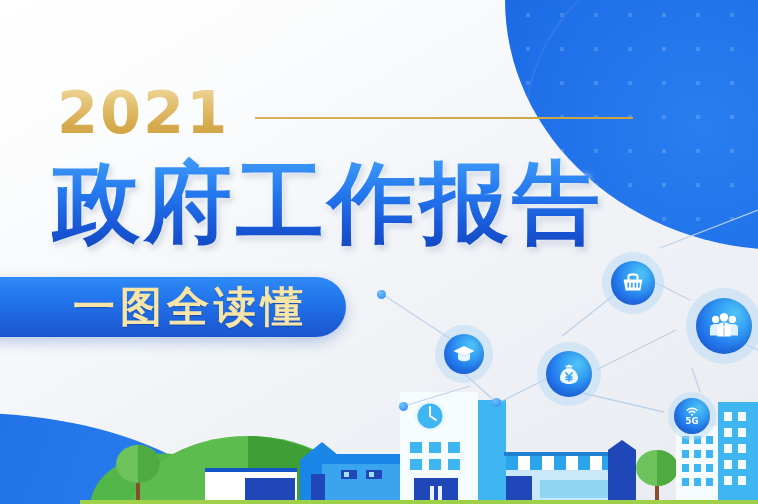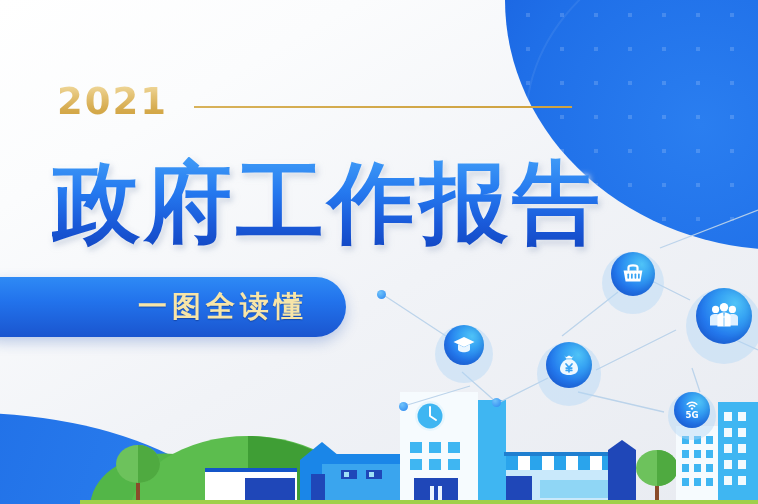--- a/index.html
+++ b/index.html
@@ -78,21 +78,21 @@
   
   .year-row {
     position: absolute;
     left: 57px;
     top: 83px;
     display: flex;
     align-items: center;
     gap: 26px;
   }
   .year {
-    font-size: 37px;
+    font-size: 59px;
     font-weight: bold;
     letter-spacing: 2px;
     line-height: 1;
     background: linear-gradient(180deg, #f2dca2 0%, #e3c173 35%, #d6ab4e 70%, #cfa23f 100%);
     -webkit-background-clip: text;
     background-clip: text;
     color: transparent;
     font-family: "DejaVu Sans", "Liberation Sans", sans-serif;
   }
   .gold-rule {
@@ -130,35 +130,36 @@
     border-radius: 30px;
     background: linear-gradient(180deg, #2e8af5 0%, #2273ec 40%, #1a55cf 100%);
     box-shadow: 0 5px 14px rgba(30,80,180,0.28);
     display: flex;
     align-items: center;
     justify-content: flex-end;
     padding-right: 38px;
     box-sizing: border-box;
   }
   .badge-text {
-    font-size: 29px;
+    font-size: 42px;
     font-weight: bold;
     letter-spacing: 5px;
     color: #f7e5a8;
     font-family: "DejaVu Sans", "Liberation Sans", sans-serif;
     text-shadow: 0 1px 1px rgba(10,40,110,0.45);
   }
 
   
   .network { position: absolute; left: 0; top: 0; width: 758px; height: 504px; pointer-events: none; }
 
   .node {
     position: absolute;
     border-radius: 50%;
     display: flex;
+    align-items: center;
     justify-content: center;
     background: rgba(180,214,246,0.45);
   }
   .node .core {
     border-radius: 50%;
     background: radial-gradient(circle at 70% 28%, #4fc3f7 0%, #35a2f4 30%, #2479ee 62%, #1f5fdd 100%);
     display: flex;
     align-items: center;
     justify-content: center;
     box-shadow: inset 0 -3px 8px rgba(12,50,140,0.28);

